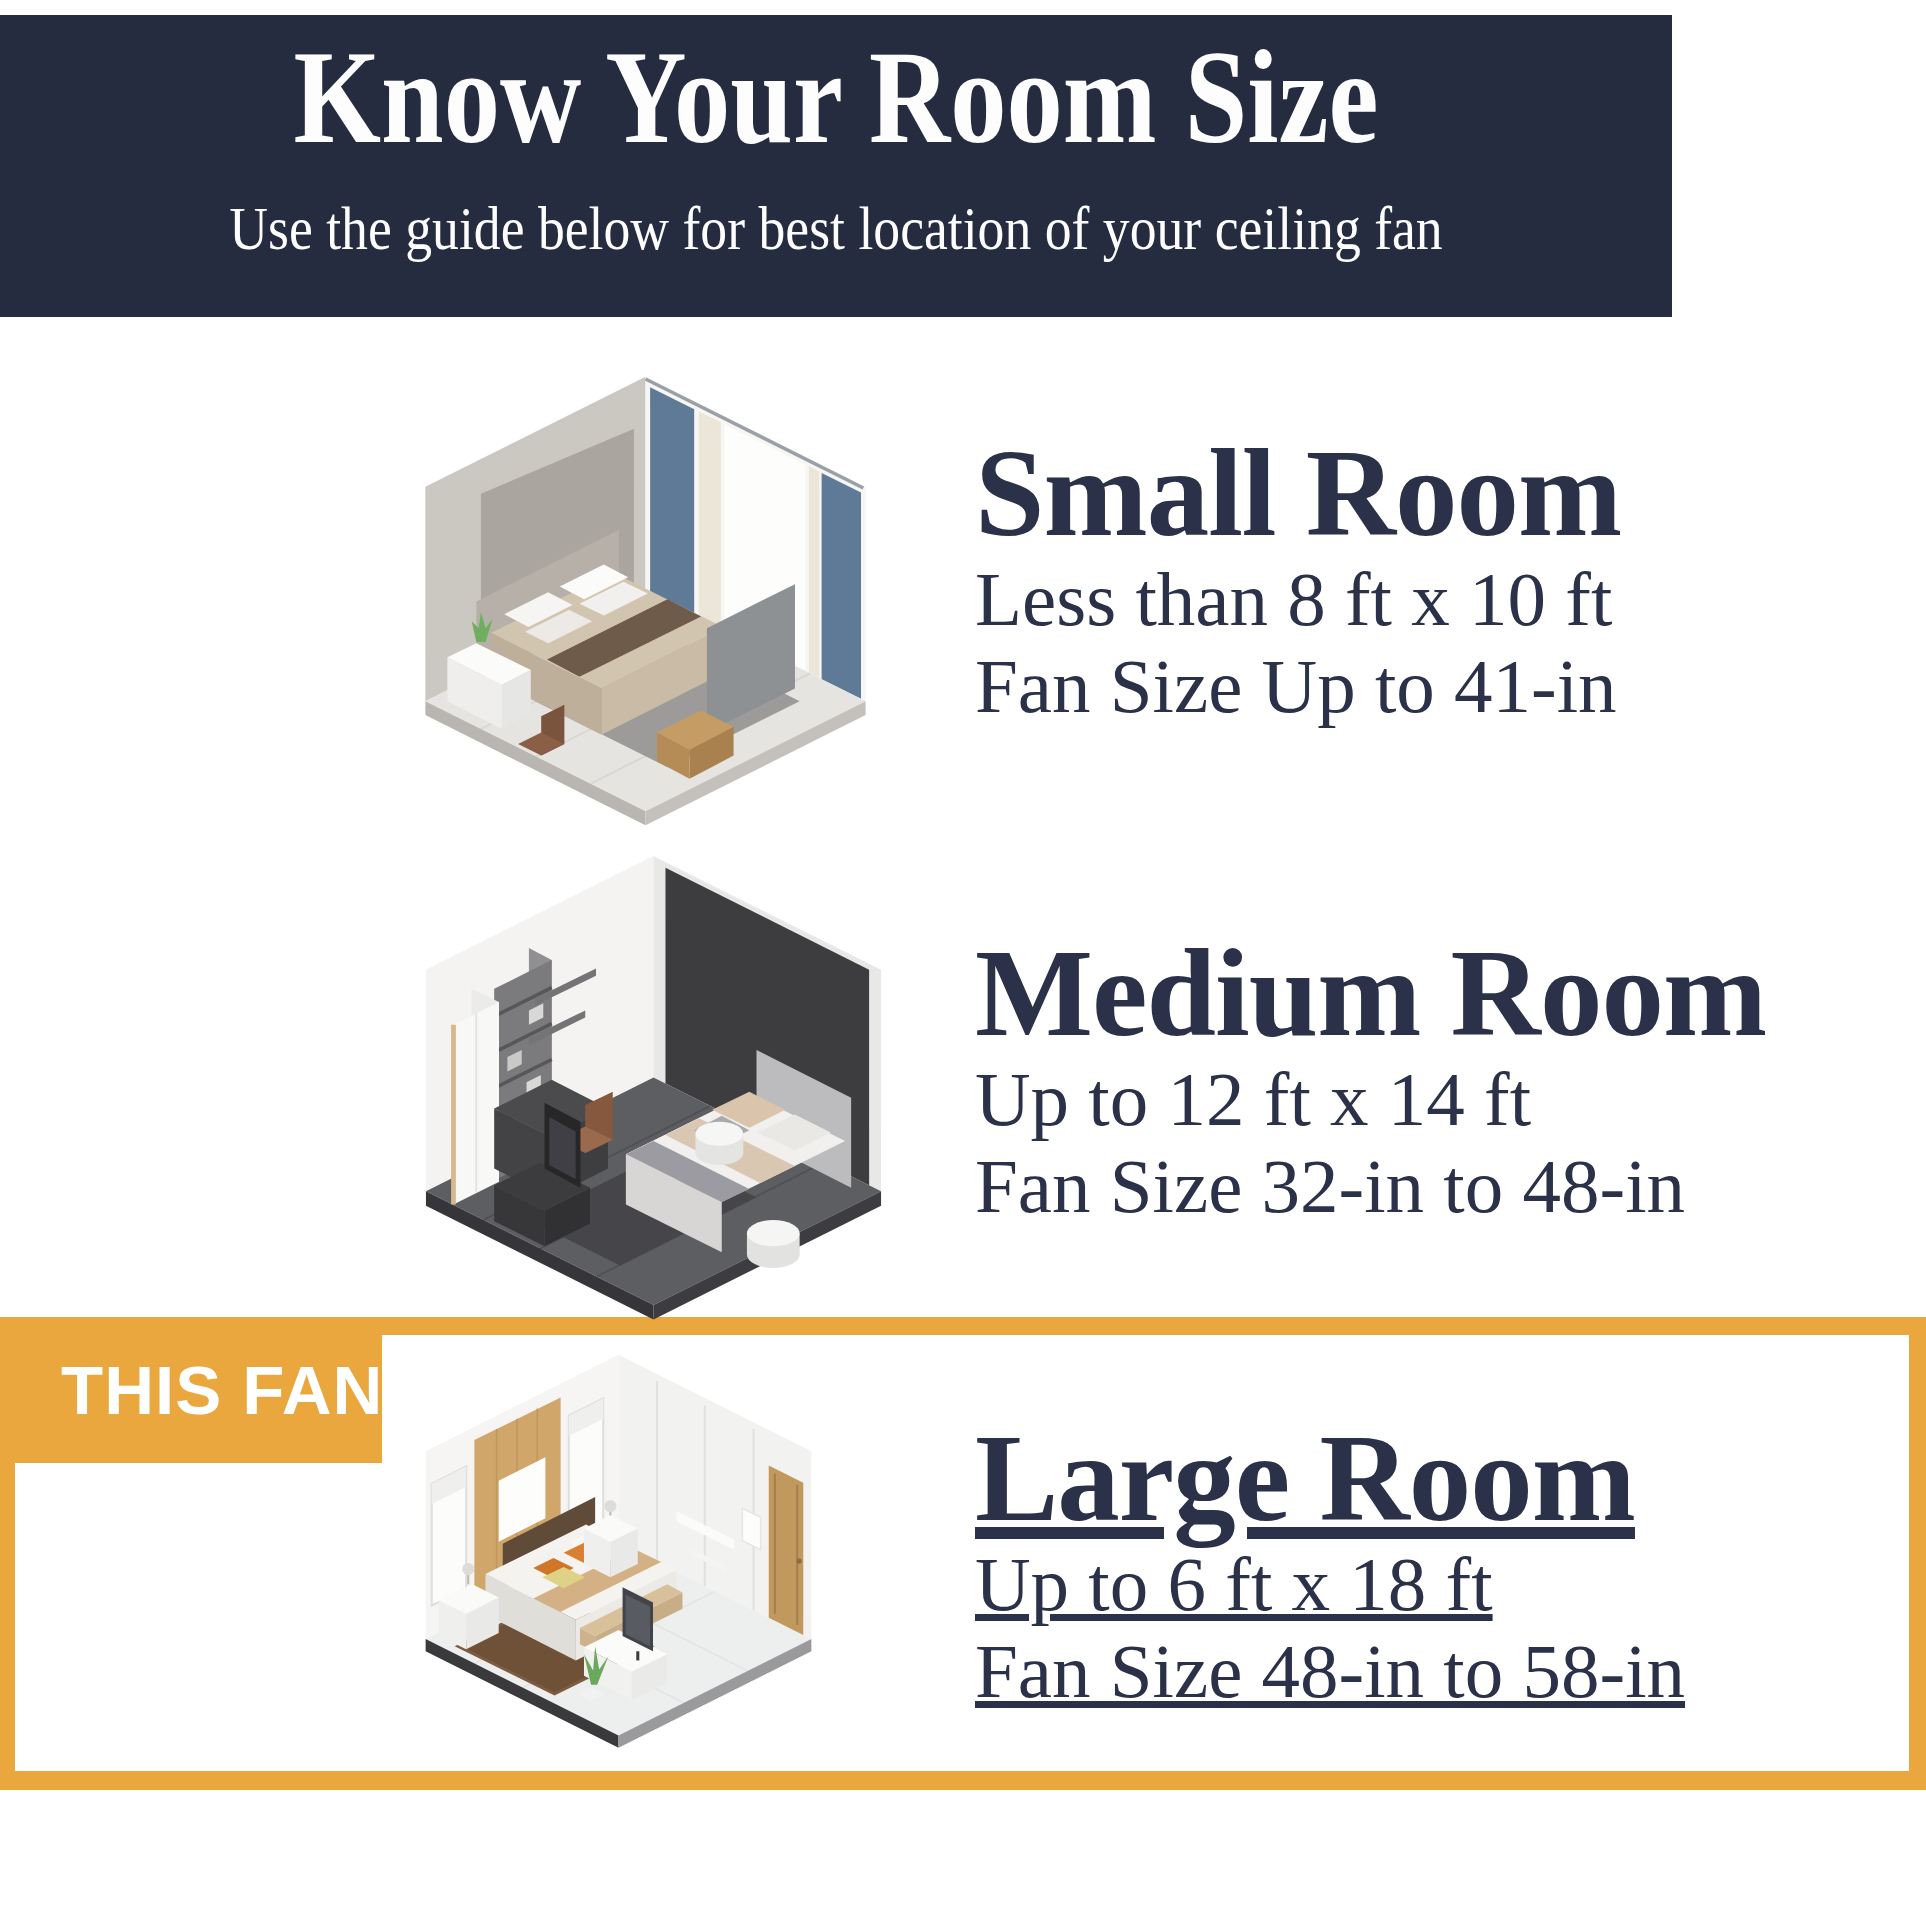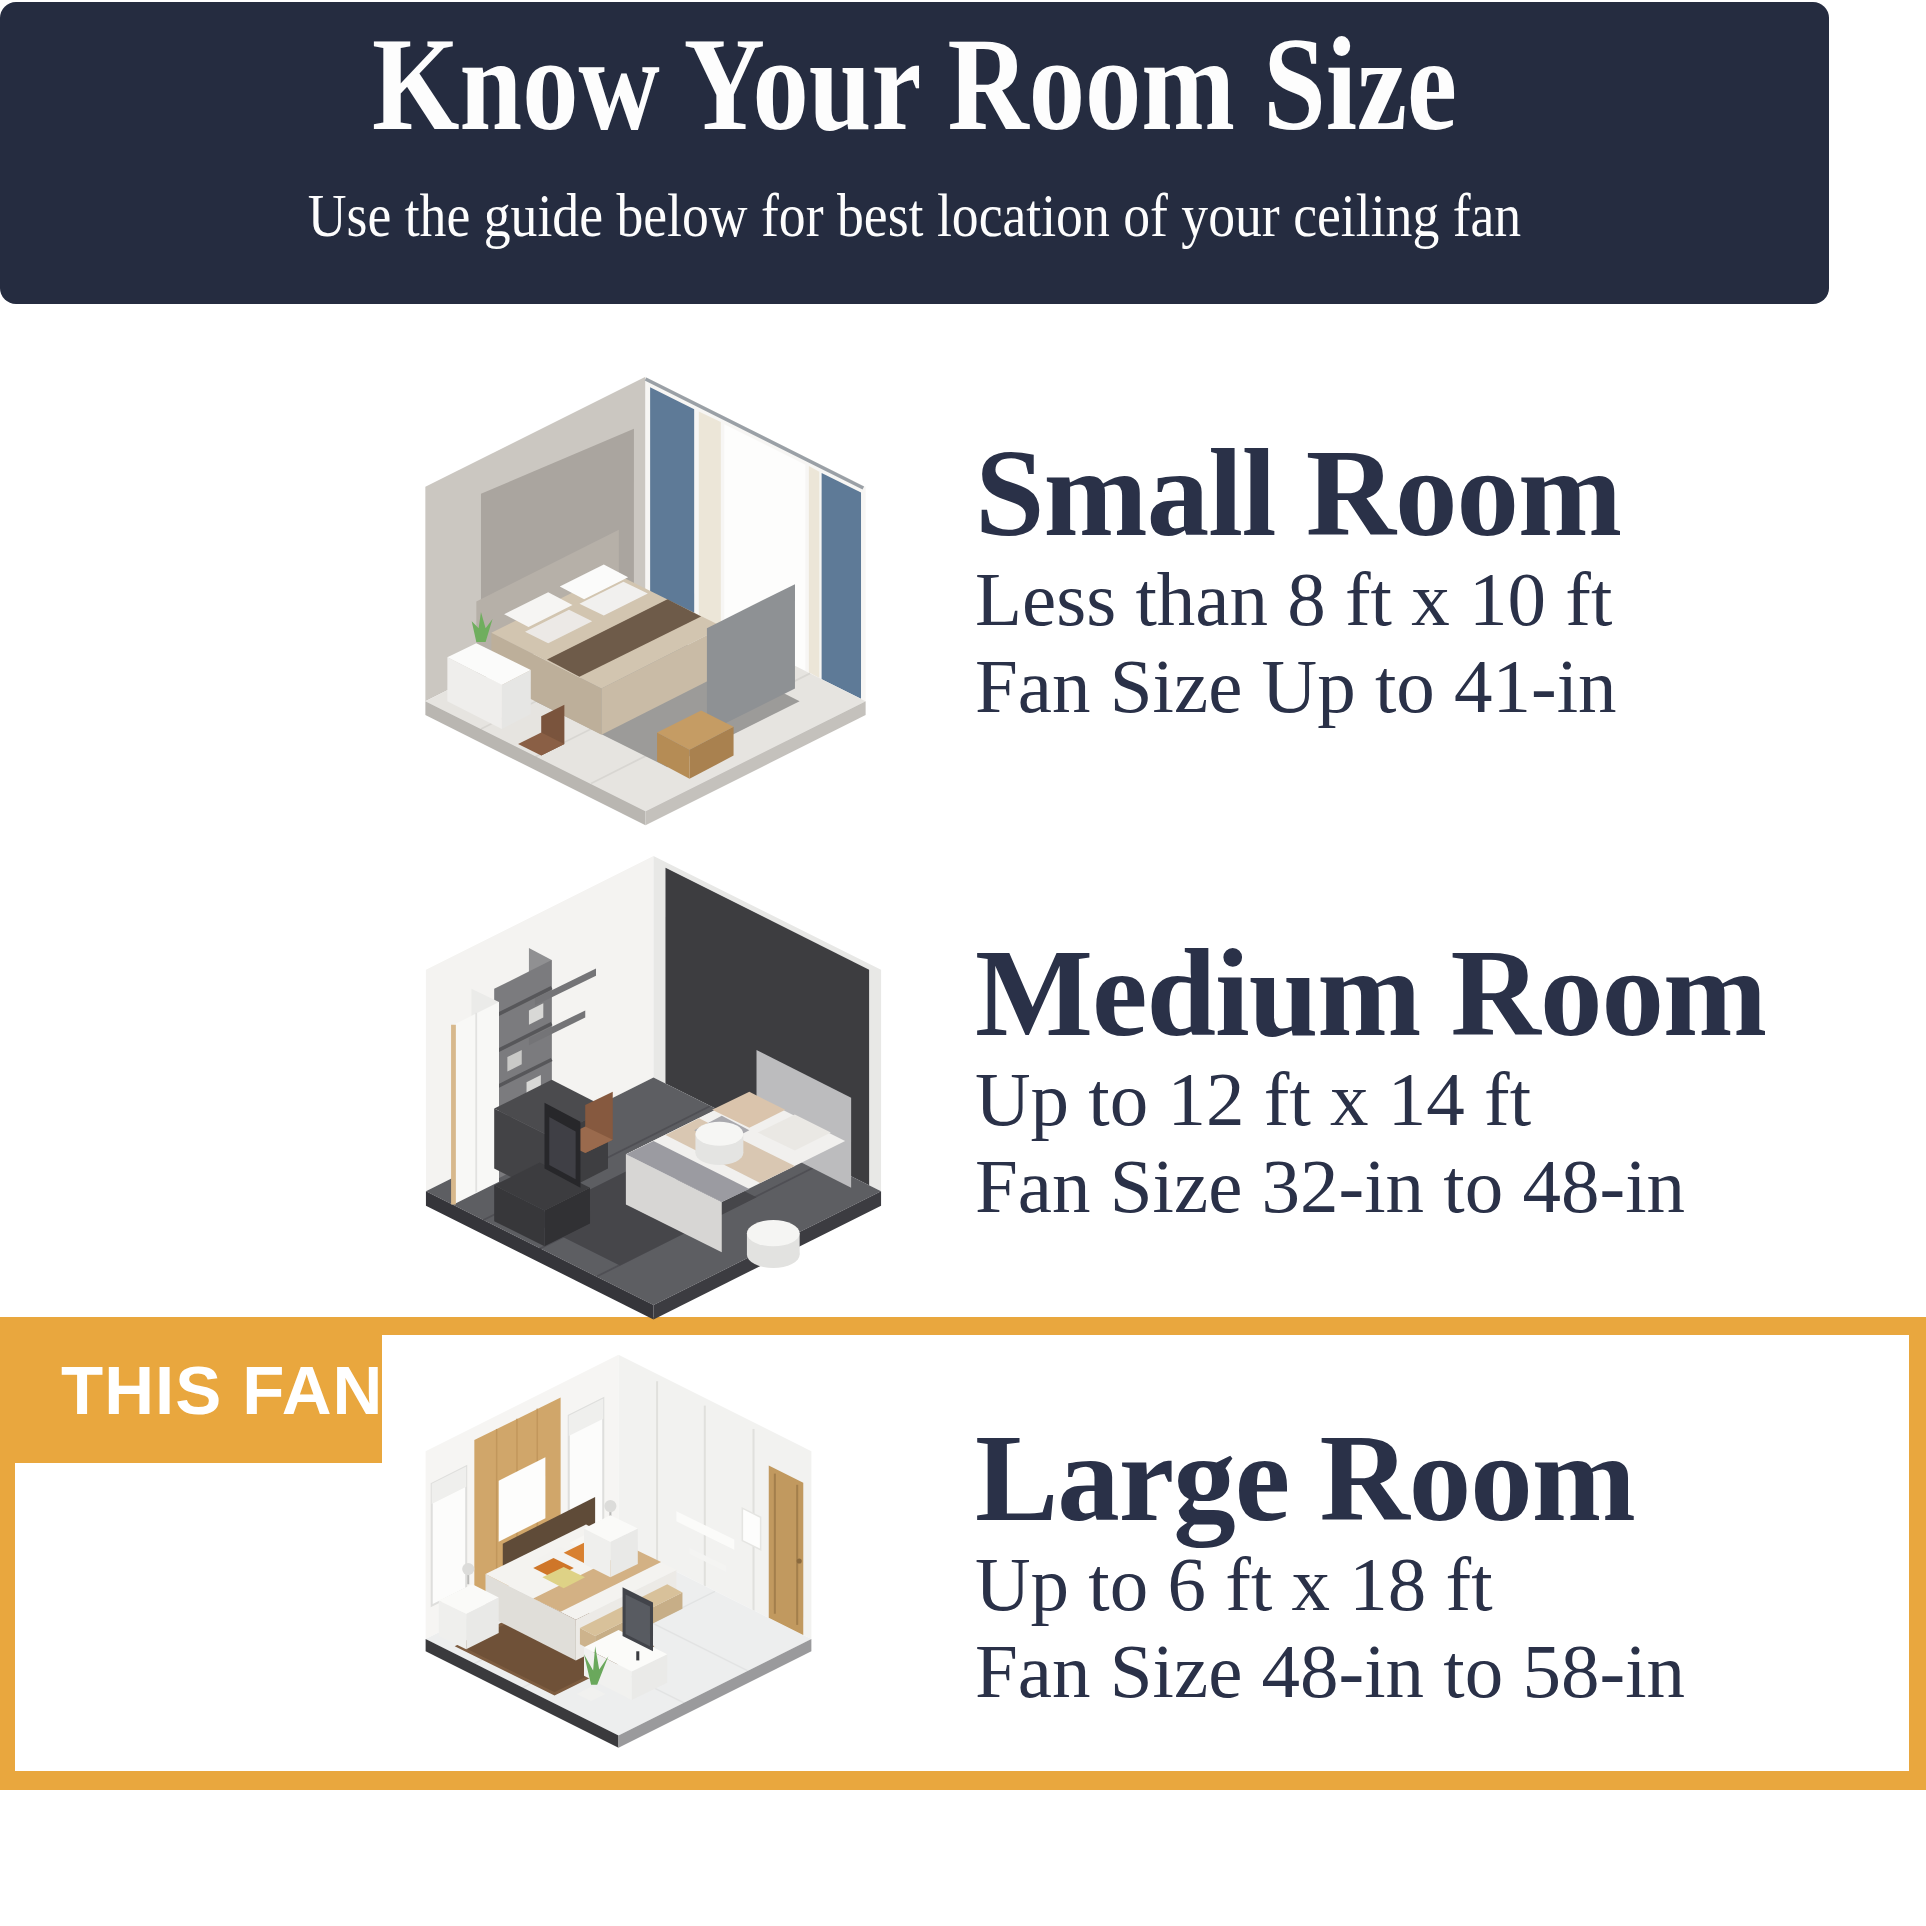--- a/index.html
+++ b/index.html
@@ -14,23 +14,22 @@
   html,body{background:#fff;}
   .page{
     position:relative;
     width:1927px;height:1927px;
     background:var(--page-bg);
     overflow:hidden;
     font-family:"Liberation Serif","DejaVu Serif",serif;
   }
   
   .header{
-    position:absolute;left:0;top:2px;width:1829px;height:302px;
+    position:absolute;left:0;top:15px;width:1672px;height:302px;
     background:var(--navy);
-    border-radius:16px;
   }
   .header .title{
     position:absolute;left:0;top:8px;width:100%;
     text-align:center;
     color:var(--header-text);
     font-size:134px;font-weight:bold;line-height:149px;
     transform:scaleX(.84);transform-origin:center;
     white-space:nowrap;
   }
   .header .subtitle{
@@ -65,21 +64,21 @@
   
   .room-illustration{position:absolute;z-index:2;}
   .svg-small {left:379px;top:313px;width:533px;height:533px;}
   .svg-medium{left:378px;top:790px;width:551px;height:551px;}
   .svg-large {left:385px;top:1299px;width:467px;height:467px;}
   .info{
     position:absolute;left:975px;z-index:2;color:var(--ink);
   }
   .info-small {top:412px;}
   .info-medium{top:912px;}
-  .info-large {top:1397px;}
+  .info-large {top:1397px;text-decoration:underline;}
   .info h2{
     font-size:125px;font-weight:bold;line-height:125px;
     letter-spacing:-1px;white-space:nowrap;margin-top:19px;
   }
   .info .specs{margin-top:0;}
   .info .specs p{
     font-size:77px;line-height:87px;white-space:nowrap;
   }
 </style>
 </head>

